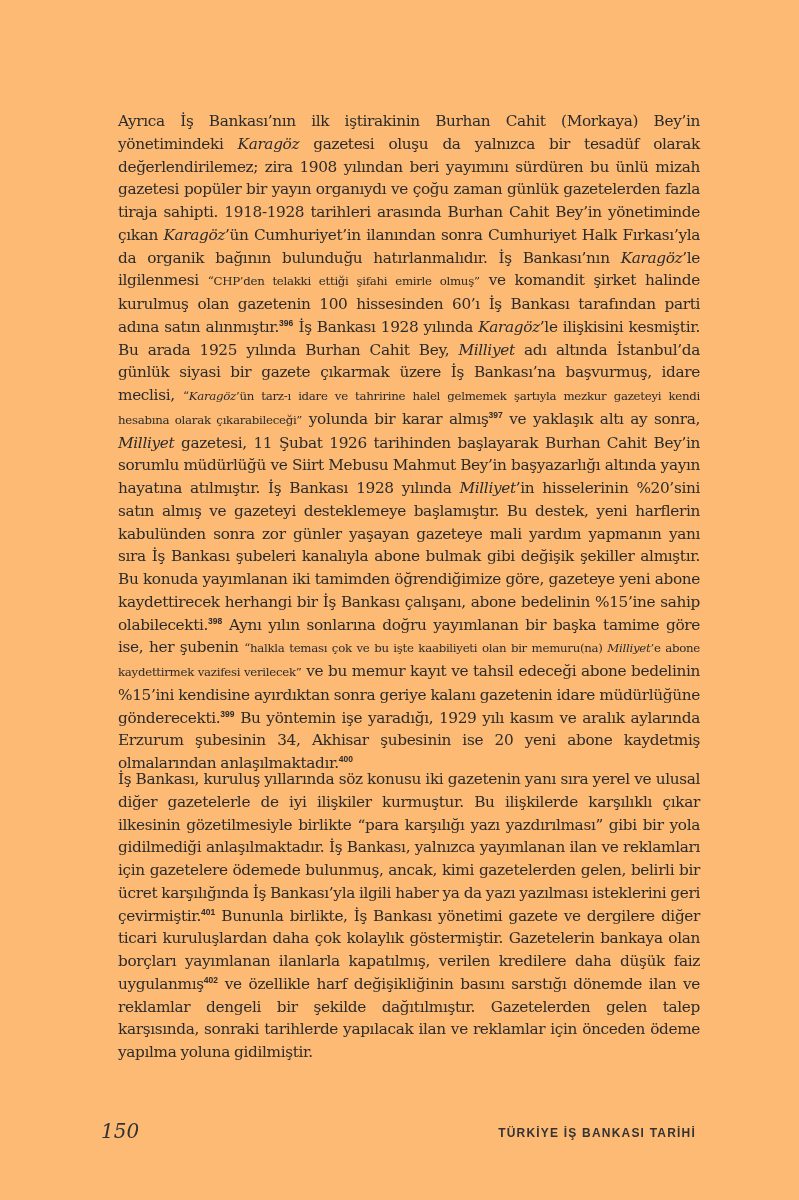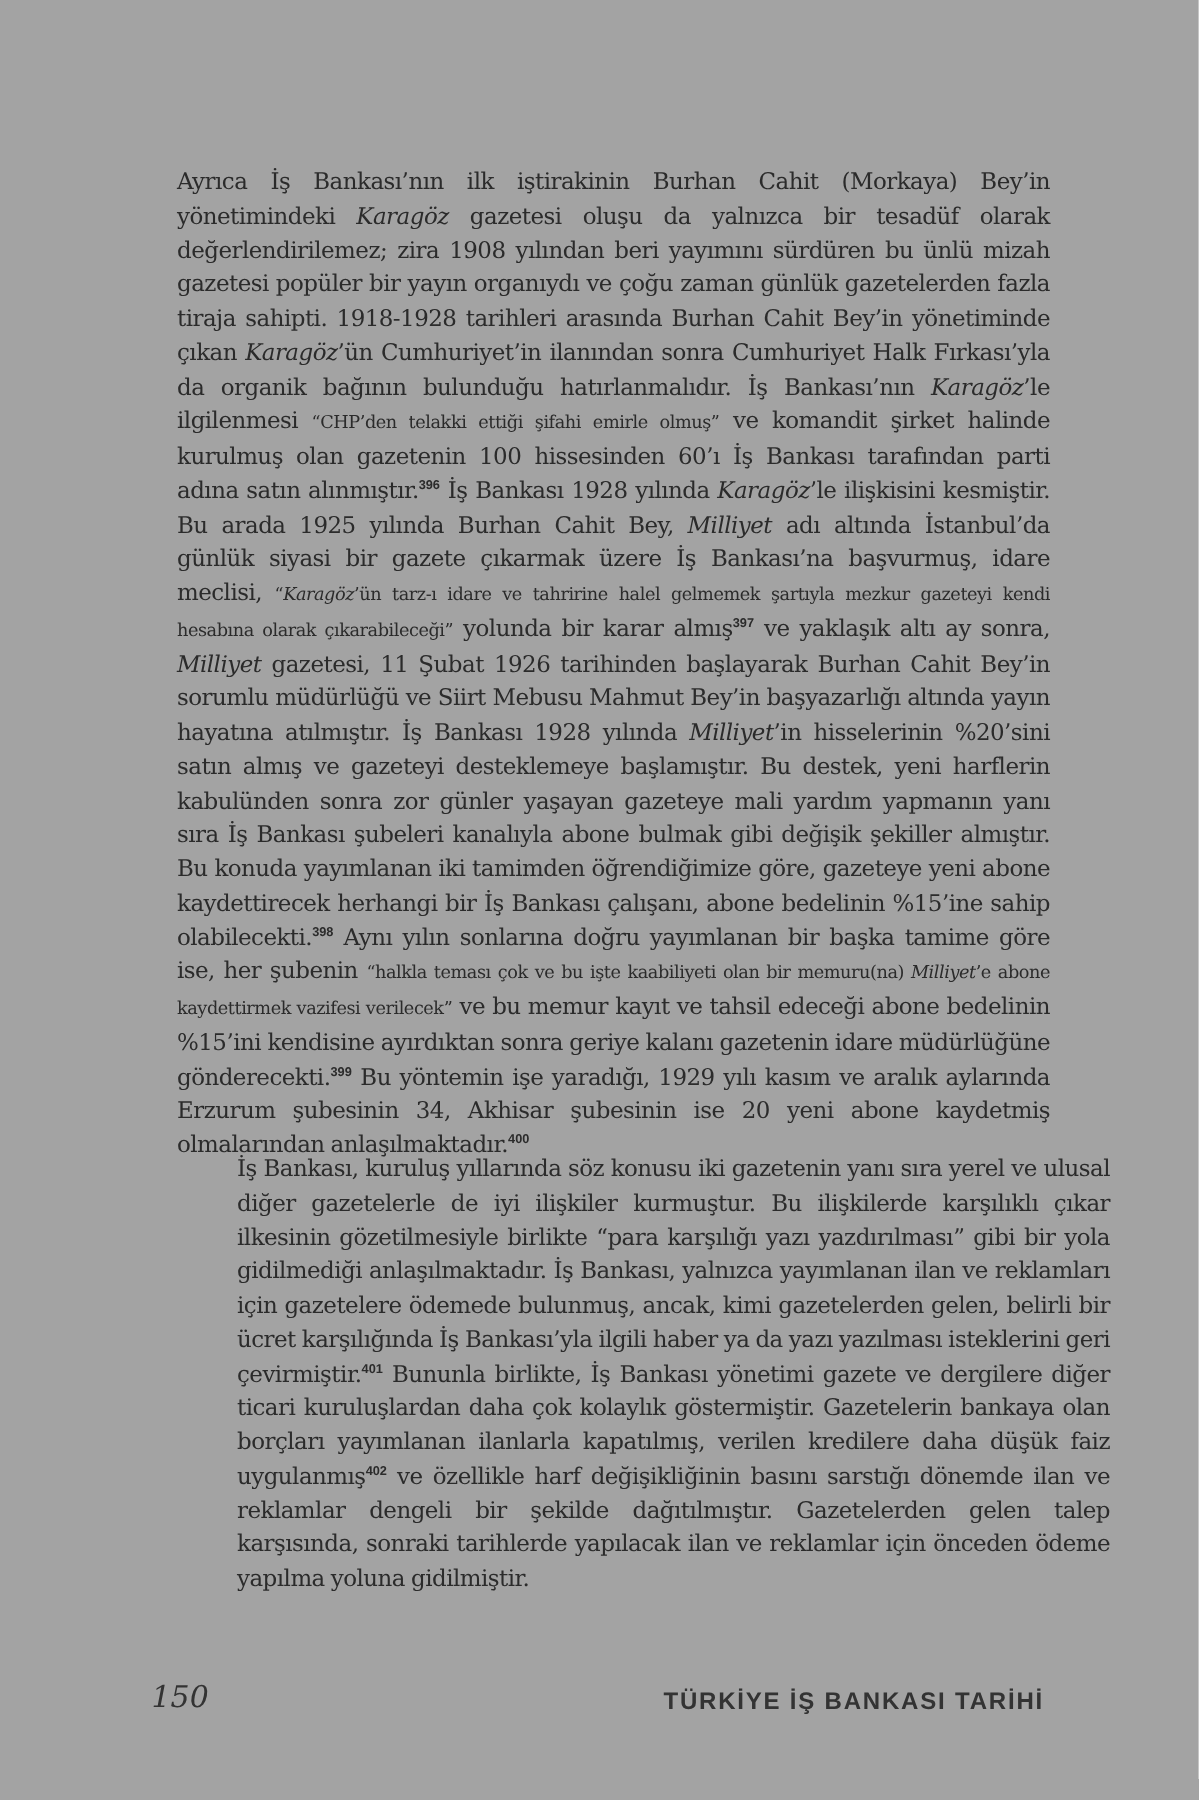--- a/index.html
+++ b/index.html
@@ -1,31 +1,31 @@
 <!DOCTYPE html>
 <html><head>
 <meta charset="utf-8">
 <style>
   html, body { margin: 0; padding: 0; background: #ffffff; }
   body { width: 799px; height: 1200px; position: relative; overflow: hidden; }
-  .page { position: absolute; left: 0; top: 0; width: 799px; height: 1200px; background: #a3a3a3; }
+  .page { position: absolute; left: 0; top: 0; width: 799px; height: 1200px; background: #fdba74; }
   .body-text {
     position: absolute; left: 118px; width: 582px;
     font-family: "DejaVu Serif", serif;
     font-size: 15.3px; line-height: 22.75px; color: #2b2b2b;
     text-align: justify; letter-spacing: -0.35px; word-spacing: -0.5px;
   }
   .body-text p { margin: 0; hyphens: none; }
   #para1 { top: 110px; }
-  #para2 { top: 768px; margin-left: 40px; }
+  #para2 { top: 768px; }
   .body-text i { font-style: italic; }
   .quote { font-size: 11.8px; letter-spacing: -0.3px; }
   sup.fn { font-family: "Liberation Sans", sans-serif; font-weight: bold; font-size: 8.5px; vertical-align: 6px; line-height: 0; letter-spacing: 0; }
   .folio { position: absolute; left: 101px; top: 1119px; font-family: "DejaVu Serif", serif; font-style: italic; font-size: 20px; color: #333; }
-  .running-head { position: absolute; right: 103px; top: 1126px; font-family: "Liberation Sans", sans-serif; font-size: 16px; letter-spacing: 1.2px; color: #333; font-weight: bold; }
+  .running-head { position: absolute; right: 103px; top: 1126px; font-family: "Liberation Sans", sans-serif; font-size: 12px; letter-spacing: 1.2px; color: #333; font-weight: bold; }
 </style>
 </head>
 <body>
 
 <div class="page">
   <div class="body-text" id="para1">
     <p><span>Ayrıca İş Bankası’nın ilk iştirakinin Burhan Cahit (Morkaya) Bey’in yönetimindeki </span><i>Karagöz</i><span> gazetesi oluşu da yalnızca bir tesadüf olarak değerlendirilemez; zira 1908 yılından beri yayımını sürdüren bu ünlü mizah gazetesi popüler bir yayın organıydı ve çoğu zaman günlük gazetelerden fazla tiraja sahipti.  1918-1928 tarihleri arasında Burhan Cahit Bey’in yönetiminde çıkan </span><i>Karagöz</i><span>’ün Cumhuriyet’in ilanından sonra Cumhuriyet Halk Fırkası’yla da organik bağının bulunduğu hatırlanmalıdır. İş Bankası’nın </span><i>Karagöz</i><span>’le ilgilenmesi </span><span class="quote">“CHP’den telakki ettiği şifahi emirle olmuş”</span><span> ve komandit şirket halinde kurulmuş olan gazetenin 100 hissesinden 60’ı İş Bankası tarafından parti adına satın alınmıştır.</span><sup class="fn">396</sup><span> İş Bankası 1928 yılında </span><i>Karagöz</i><span>’le ilişkisini kesmiştir. Bu arada 1925 yılında Burhan Cahit Bey, </span><i>Milliyet</i><span> adı altında İstanbul’da günlük siyasi bir gazete çıkarmak üzere İş Bankası’na başvurmuş, idare meclisi, </span><span class="quote">“</span><i class="quote">Karagöz</i><span class="quote">’ün tarz-ı idare ve tahririne halel gelmemek şartıyla mezkur gazeteyi kendi hesabına olarak çıkarabileceği”</span><span> yolunda bir karar almış</span><sup class="fn">397</sup><span> ve yaklaşık altı ay sonra, </span><i>Milliyet</i><span> gazetesi, 11 Şubat 1926 tarihinden başlayarak Burhan Cahit Bey’in sorumlu müdürlüğü ve Siirt Mebusu Mahmut Bey’in başyazarlığı altında yayın hayatına atılmıştır. İş Bankası 1928 yılında </span><i>Milliyet</i><span>’in hisselerinin %20’sini satın almış ve gazeteyi desteklemeye başlamıştır. Bu destek, yeni harflerin kabulünden sonra zor günler yaşayan gazeteye mali yardım yapmanın yanı sıra İş Bankası şubeleri kanalıyla abone bulmak gibi değişik şekiller almıştır. Bu konuda yayımlanan iki tamimden öğrendiğimize göre, gazeteye yeni abone kaydettirecek herhangi bir İş Bankası çalışanı, abone bedelinin %15’ine sahip olabilecekti.</span><sup class="fn">398</sup><span> Aynı yılın sonlarına doğru yayımlanan bir başka tamime göre ise, her şubenin </span><span class="quote">“halkla teması çok ve bu işte kaabiliyeti olan bir memuru(na) </span><i class="quote">Milliyet</i><span class="quote">’e abone kaydettirmek vazifesi verilecek”</span><span> ve bu memur kayıt ve tahsil edeceği abone bedelinin %15’ini kendisine ayırdıktan sonra geriye kalanı gazetenin idare müdürlüğüne gönderecekti.</span><sup class="fn">399</sup><span> Bu yöntemin işe yaradığı, 1929 yılı kasım ve aralık aylarında Erzurum şubesinin 34, Akhisar şubesinin ise 20 yeni abone kaydetmiş olmalarından anlaşılmaktadır.</span><sup class="fn">400</sup></p>
   </div>
   <div class="body-text" id="para2">
     <p><span>İş Bankası, kuruluş yıllarında söz konusu iki gazetenin yanı sıra yerel ve ulusal diğer gazetelerle de iyi ilişkiler kurmuştur. Bu ilişkilerde karşılıklı çıkar ilkesinin gözetilmesiyle birlikte “para karşılığı yazı yazdırılması” gibi bir yola gidilmediği anlaşılmaktadır. İş Bankası, yalnızca yayımlanan ilan ve reklamları için gazetelere ödemede bulunmuş, ancak, kimi gazetelerden gelen, belirli bir ücret karşılığında İş Bankası’yla ilgili haber ya da yazı yazılması isteklerini geri çevirmiştir.</span><sup class="fn">401</sup><span> Bununla birlikte, İş Bankası yönetimi gazete ve dergilere diğer ticari kuruluşlardan daha çok kolaylık göstermiştir. Gazetelerin bankaya olan borçları yayımlanan ilanlarla kapatılmış, verilen kredilere daha düşük faiz uygulanmış</span><sup class="fn">402</sup><span> ve özellikle harf değişikliğinin basını sarstığı dönemde ilan ve reklamlar dengeli bir şekilde dağıtılmıştır. Gazetelerden gelen talep karşısında, sonraki tarihlerde yapılacak ilan ve reklamlar için önceden ödeme yapılma yoluna gidilmiştir.</span></p>

